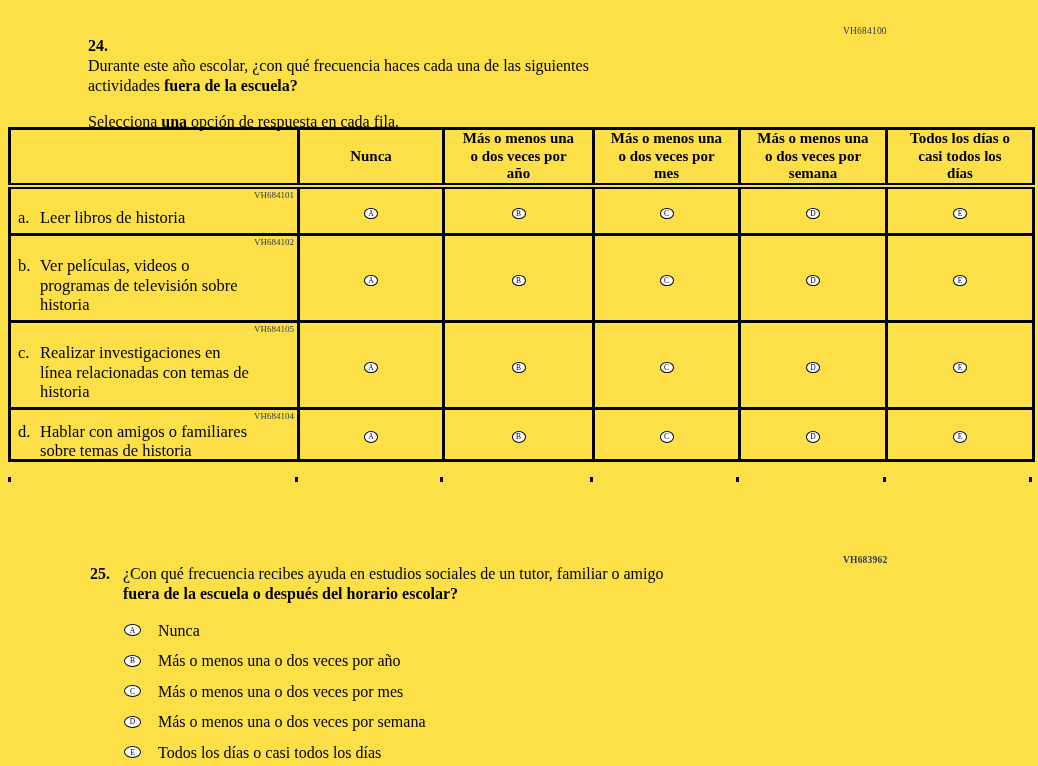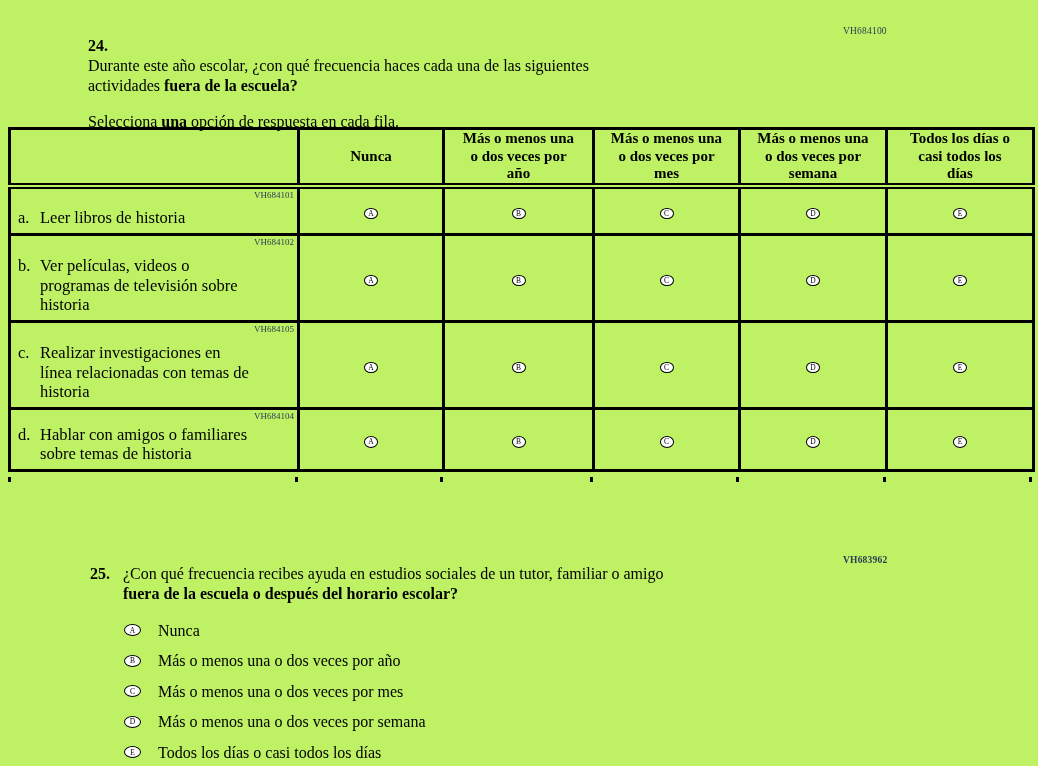--- a/index.html
+++ b/index.html
@@ -2,21 +2,21 @@
 <html><head>
 <meta charset="utf-8">
 <style>
   * { box-sizing: border-box; margin: 0; padding: 0; }
   html, body { background: #ffffff; }
   body {
     width: 1038px; height: 766px;
     font-family: "Liberation Serif", "DejaVu Serif", serif;
     color: #000000;
   }
-  .page { position: relative; width: 1038px; height: 766px; overflow: hidden; background: #bef264; padding-left: 36px; }
+  .page { position: relative; width: 1038px; height: 766px; overflow: hidden; background: #fde047; padding-left: 36px; }
 
   .vhcode {
     position: absolute;
     font-size: 9.5px; line-height: 11px;
     color: #2b3a55; letter-spacing: 0.2px;
     font-family: "Liberation Serif", serif;
   }
   #q24-code { left: 843px; top: 26px; }
   #q25-code { left: 843px; top: 555px; font-weight: bold; }
 
@@ -40,21 +40,21 @@
   table.qtable th span { display: block; }
   .col-label { width: 289px; }
   .col-nunca { width: 145px; }
   .col-ano   { width: 150px; }
   .col-mes   { width: 146px; }
   .col-sem   { width: 147px; }
   .col-dias  { width: 147px; }
 
   td.labelcell { vertical-align: top; }
   .cellwrap { display: flex; flex-direction: column; justify-content: space-between; }
-  .h-a { height: 44px; } .h-b { height: 84px; } .h-c { height: 84px; } .h-d { height: 59px; }
+  .h-a { height: 44px; } .h-b { height: 84px; } .h-c { height: 84px; } .h-d { height: 49px; }
   .rowcode {
     text-align: right; font-size: 9px; line-height: 11px;
     color: #2b3a55; padding: 1px 3px 0 0;
   }
   .rowlabel { display: flex; padding: 0 2px 5px 7px; font-size: 16.5px; line-height: 19.5px; }
   .rowletter { width: 22px; flex: none; }
   .rowtext span { display: block; }
 
   td.opt { text-align: center; vertical-align: middle; }
   .bubble {

